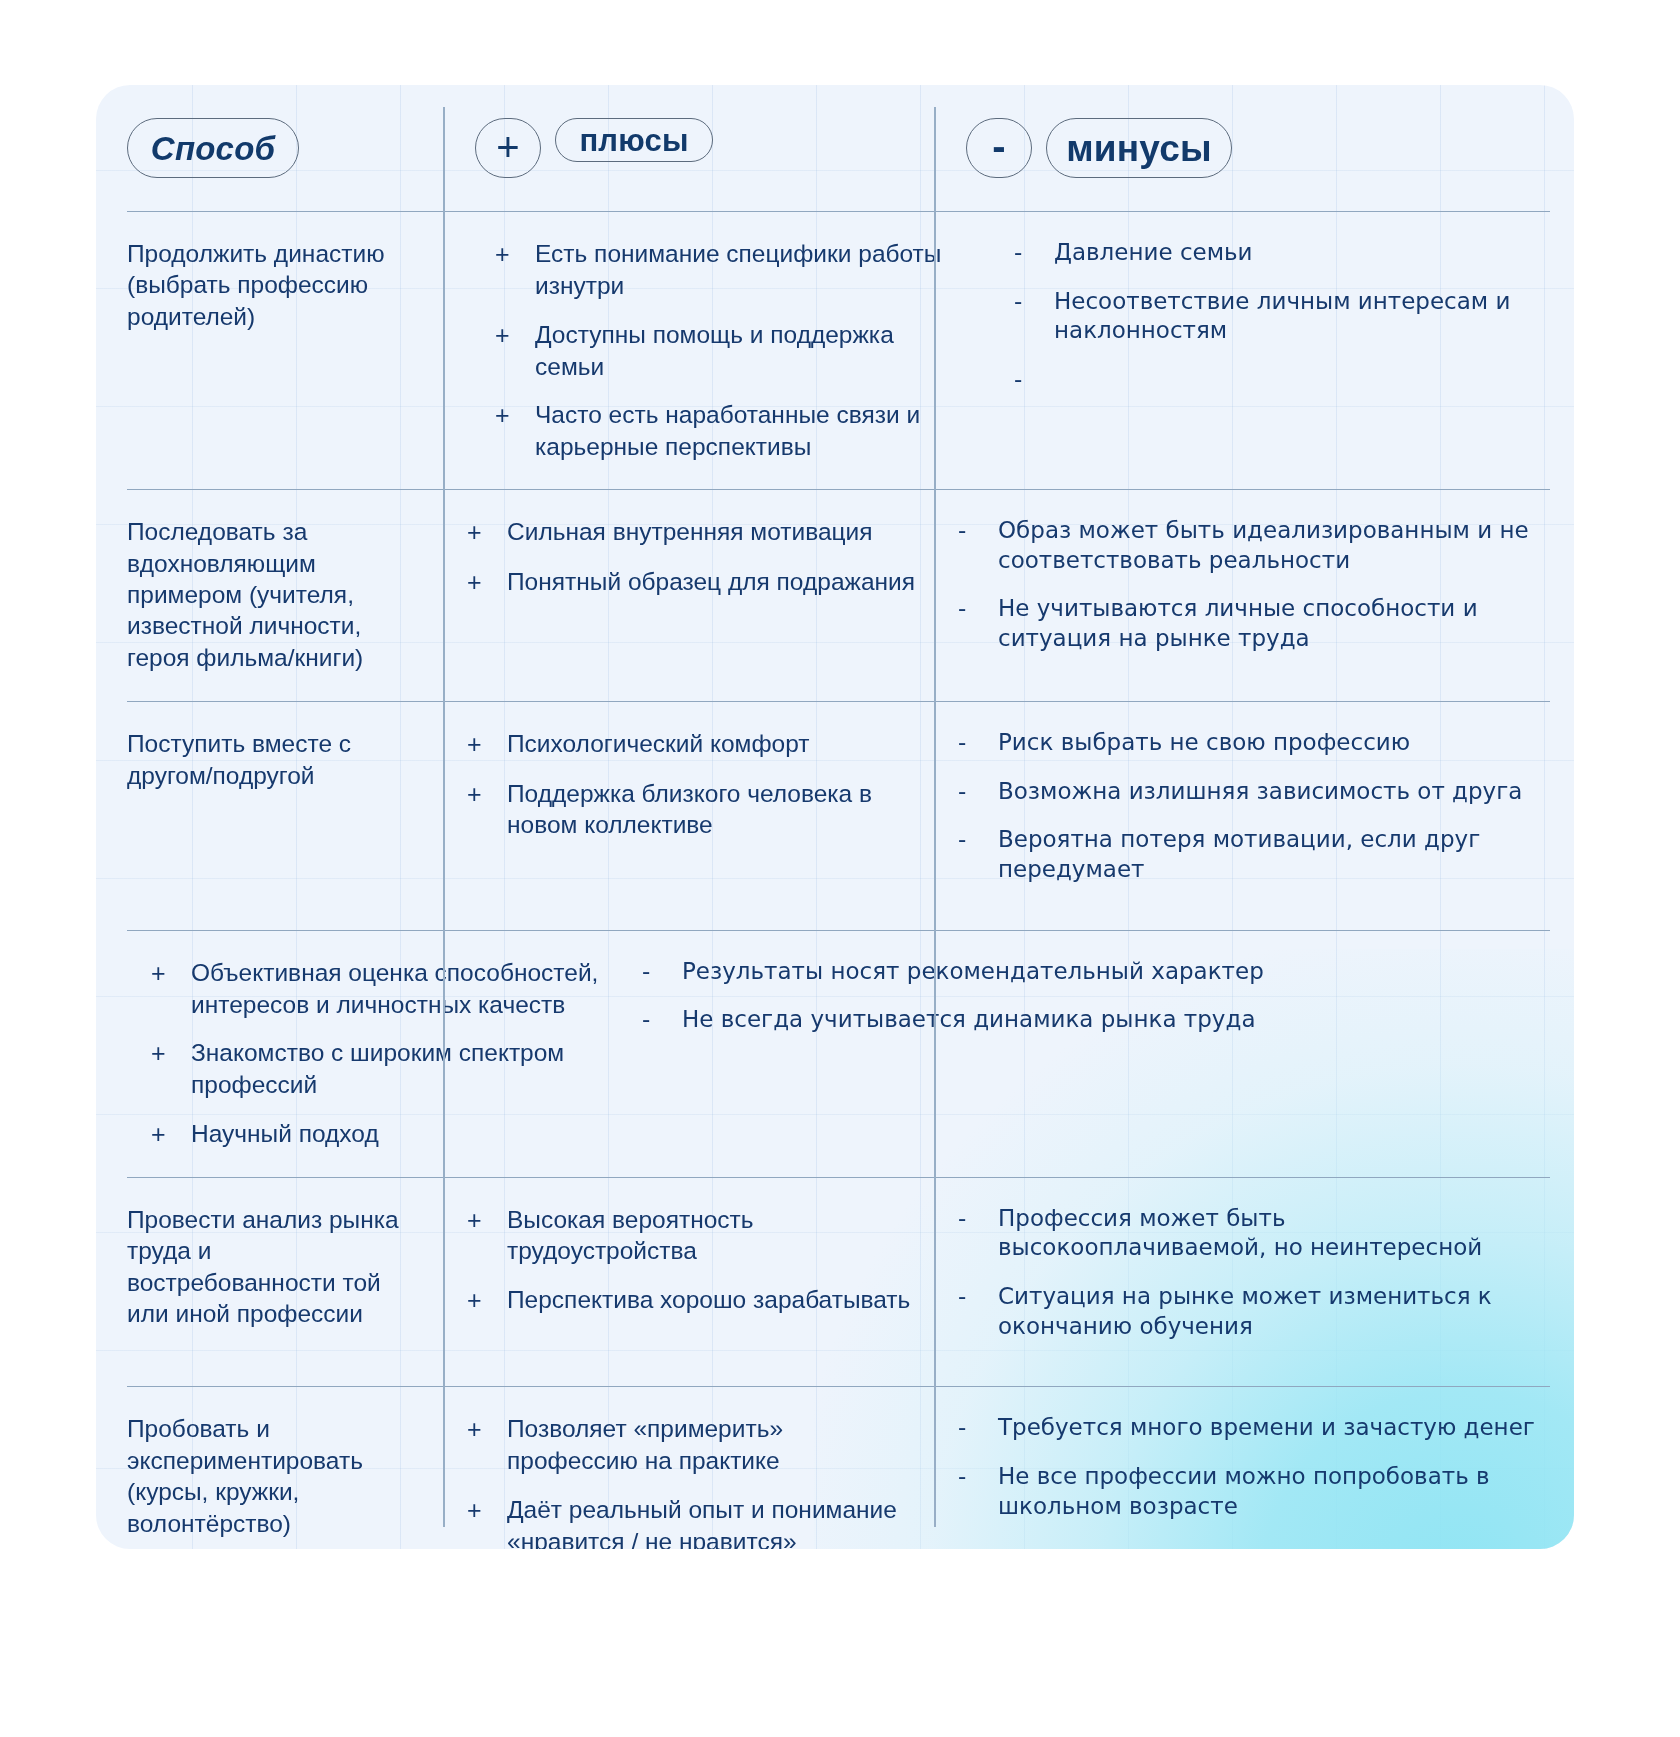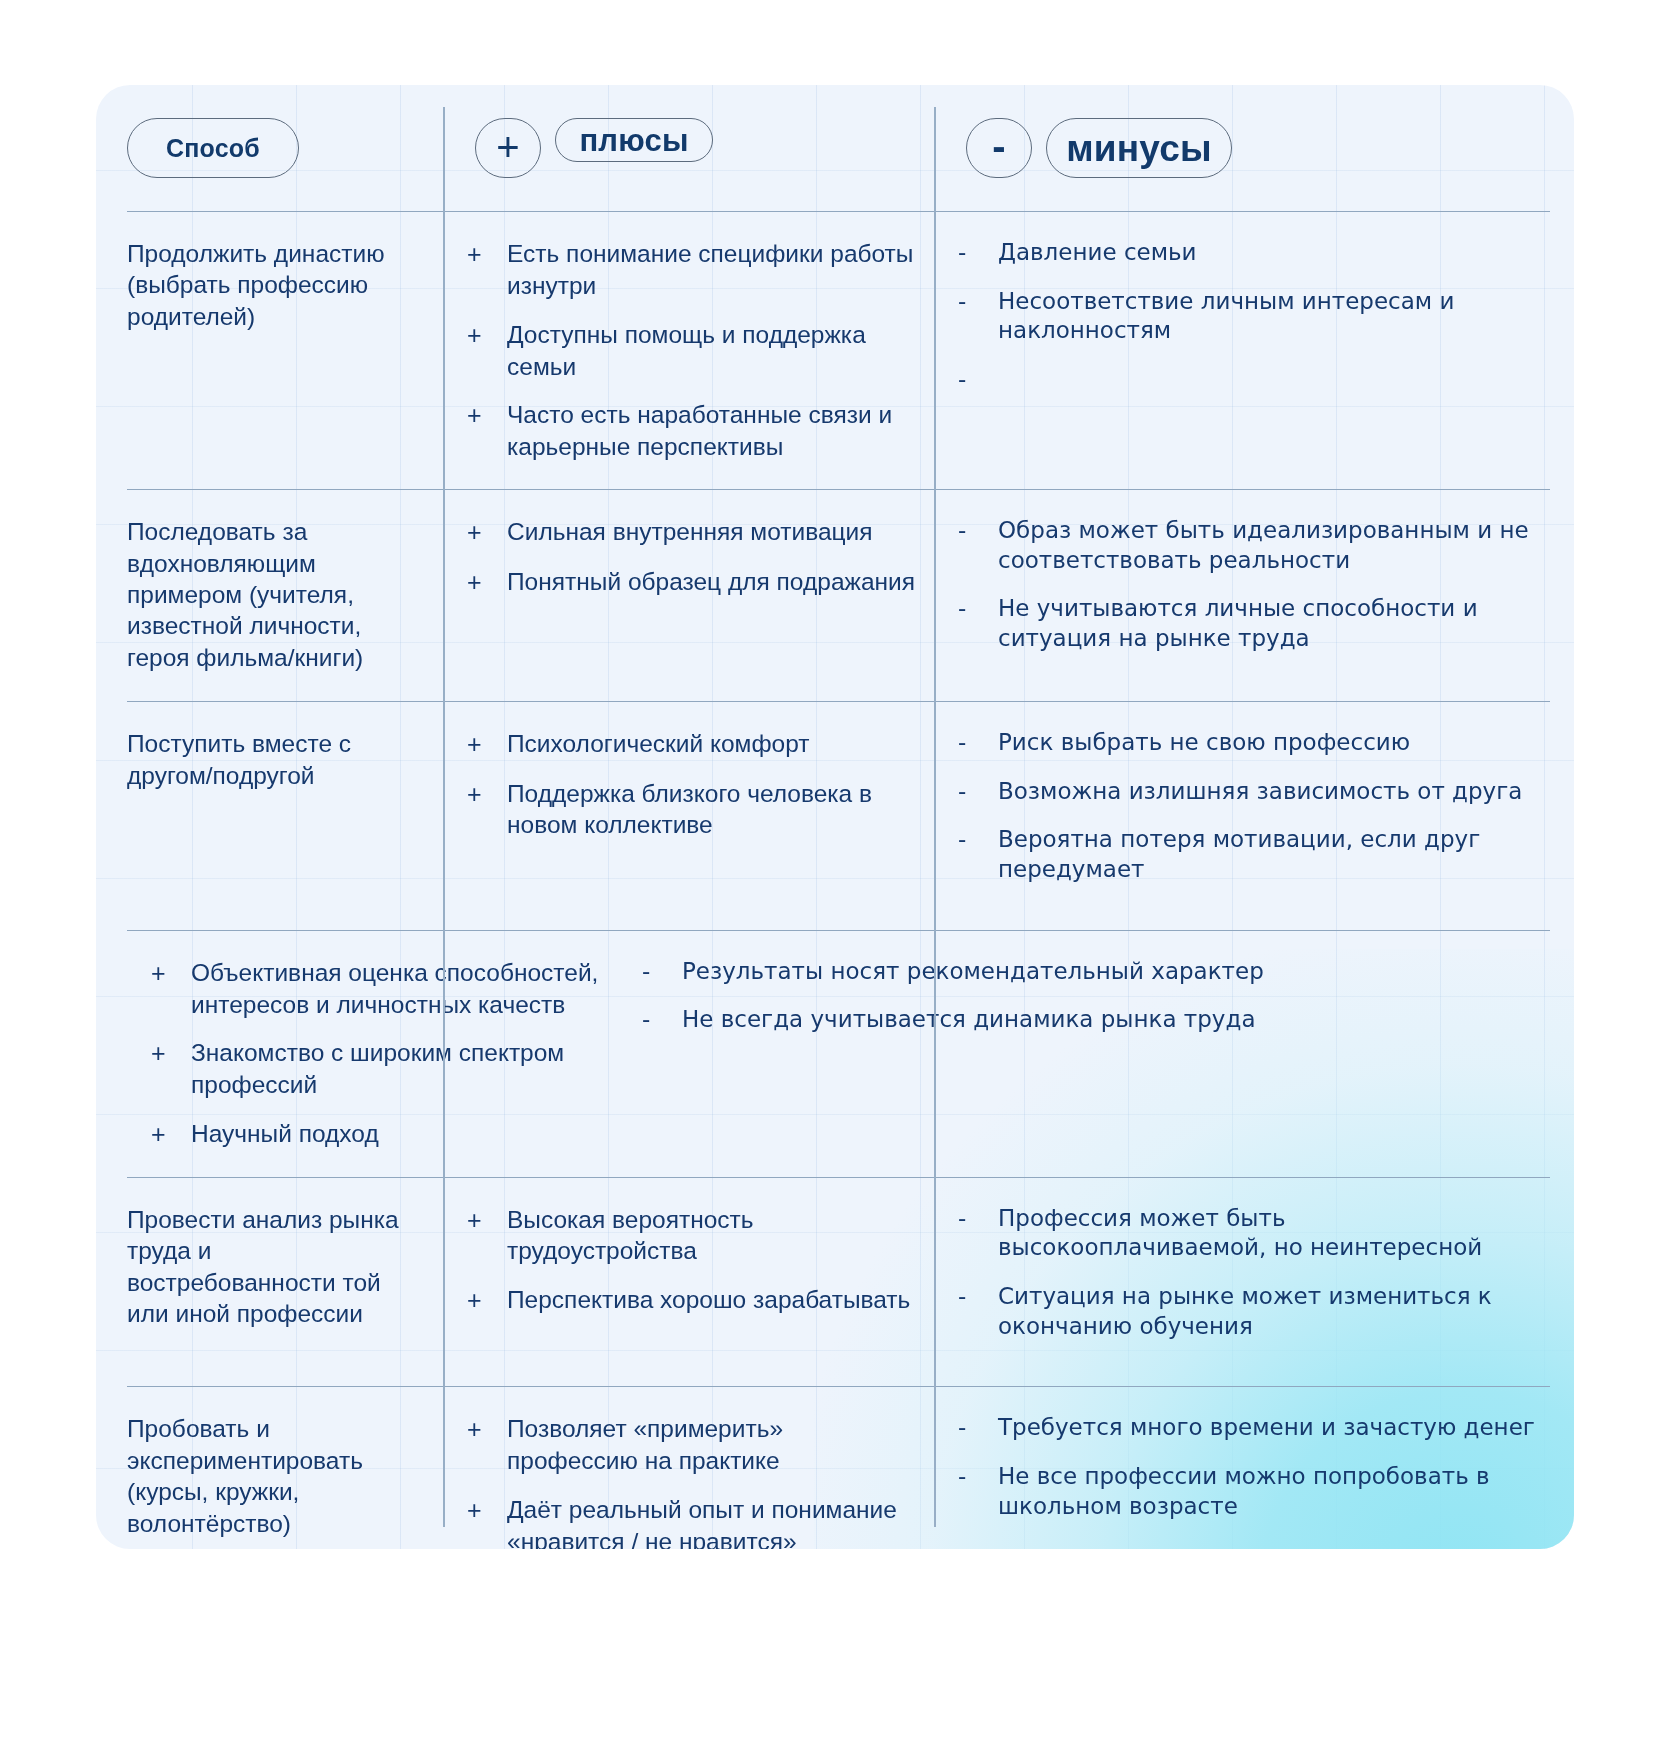--- a/index.html
+++ b/index.html
@@ -84,21 +84,21 @@
     background: transparent;
     box-sizing: border-box;
   }
   .pill-label {
     font-weight: 700;
     letter-spacing: .2px;
     line-height: 1;
     white-space: nowrap;
   }
   .pill-sposob { left: 31px;  top: 33px; width: 172px; height: 60px; }
-  .pill-sposob .pill-label { font-size: 25px; }
+  .pill-sposob .pill-label { font-size: 33px; font-style: italic; }
 
   .pill-plus-sign  { left: 379px; top: 33px; width: 66px;  height: 60px; }
   .pill-plus-sign .pill-label { font-size: 40px; font-weight: 500; margin-top:-2px; }
   .pill-plus-word  { left: 459px; top: 33px; width: 158px; height: 44px; }
   .pill-plus-word .pill-label { font-size: 31px; text-transform: lowercase; }
 
   .pill-minus-sign { left: 870px; top: 33px; width: 66px;  height: 60px; }
   .pill-minus-sign .pill-label { font-size: 40px; font-weight: 600; margin-top:-4px; }
   .pill-minus-word { left: 950px; top: 33px; width: 186px; height: 60px; }
   .pill-minus-word .pill-label { font-size: 37px; }
@@ -186,21 +186,21 @@
   }
   .col-minus .item-text,
   .col-minus .marker {
     font-family: "DejaVu Sans", sans-serif;
     font-size: 23px;
     line-height: 1.29;
   }
   .col-minus ul.items li { margin-bottom: 19px; }
 
   
-  .row-0 { min-height: 232px; }
+  .row-0 { min-height: 232px; gap: 28px; }
   .row-1 { min-height: 212px; }
   .row-2 { min-height: 209px; }
   .row-3 { min-height: 211px; }
   .row-4 { min-height: 207px; }
   .row-5 { min-height: 228px; }
 </style>
 </head>
 <body>
 
 <div class="page">

